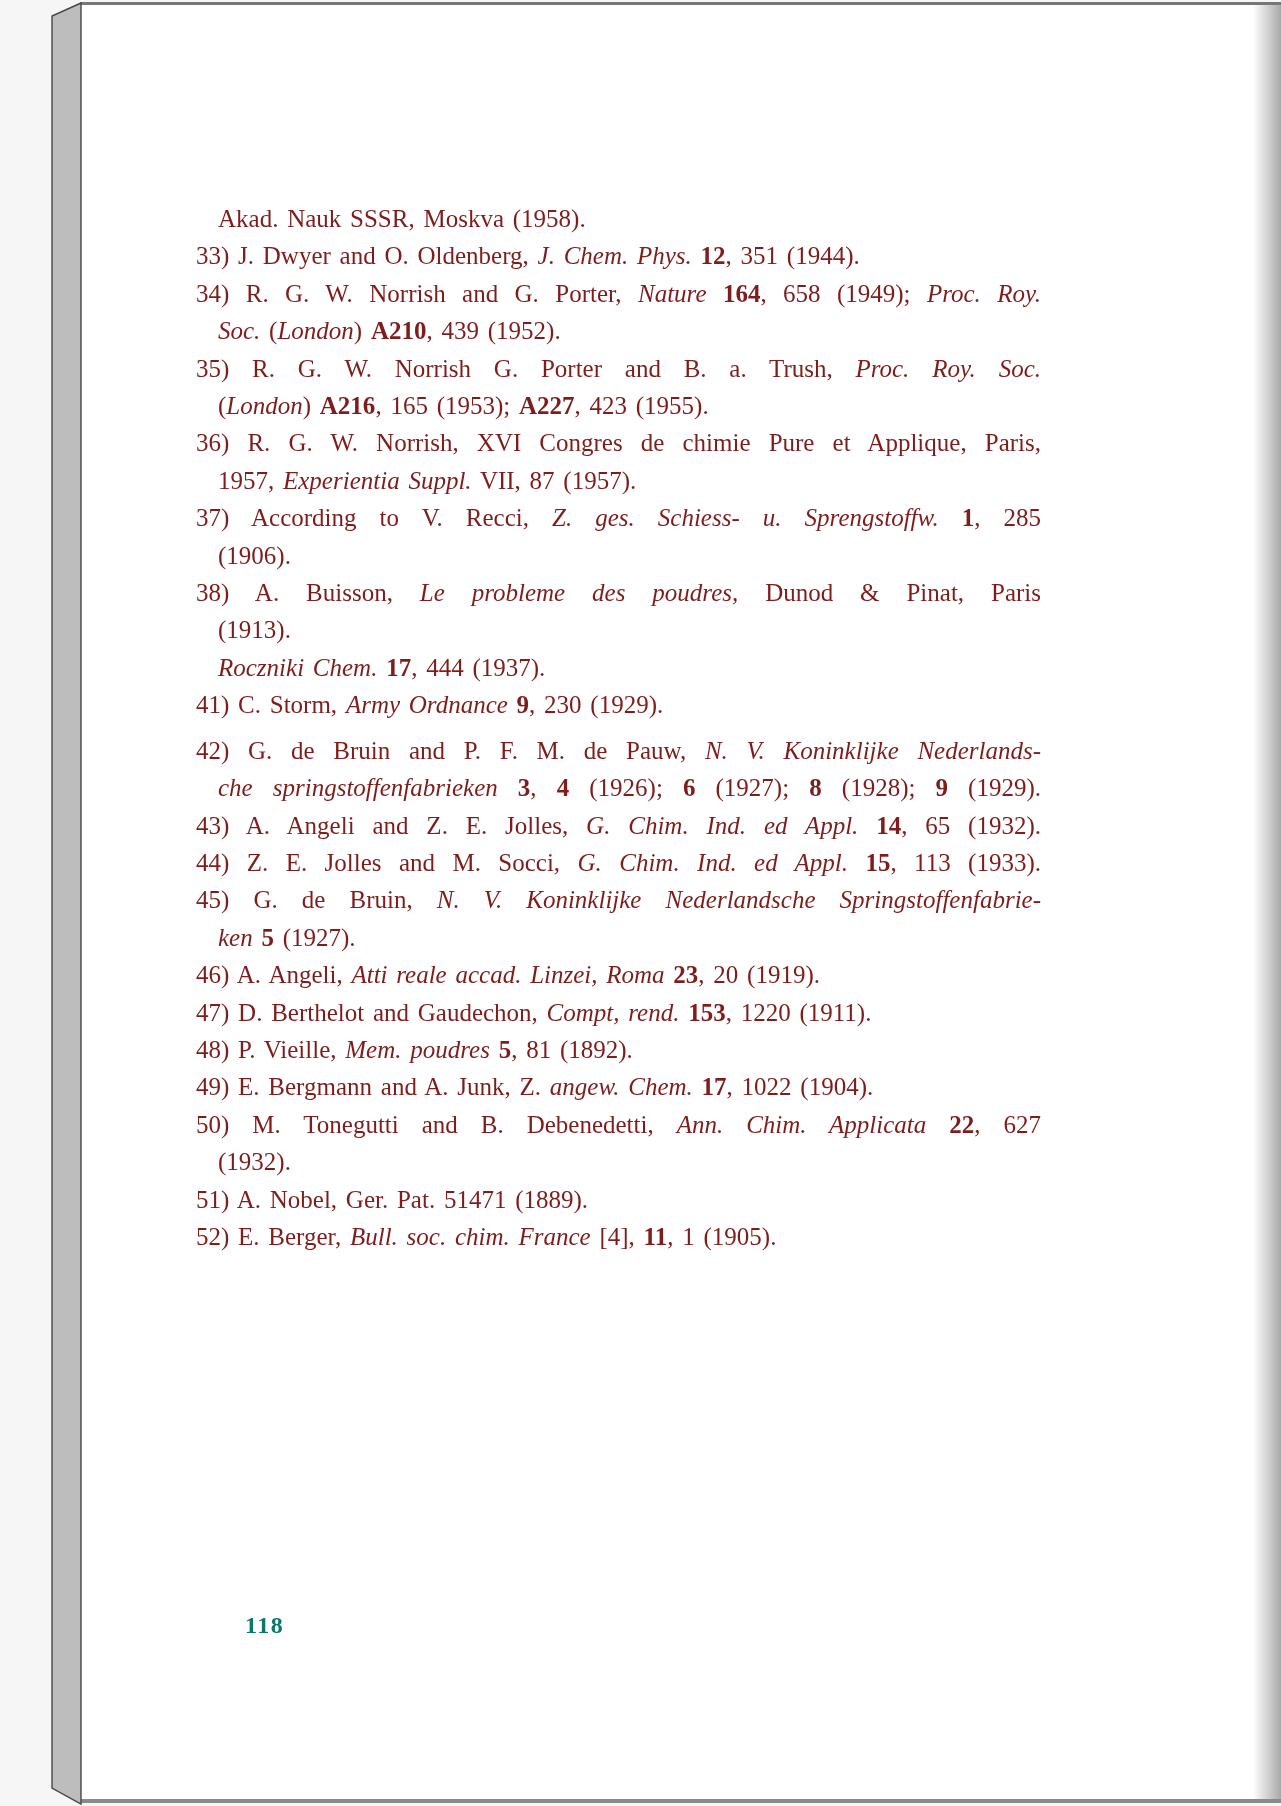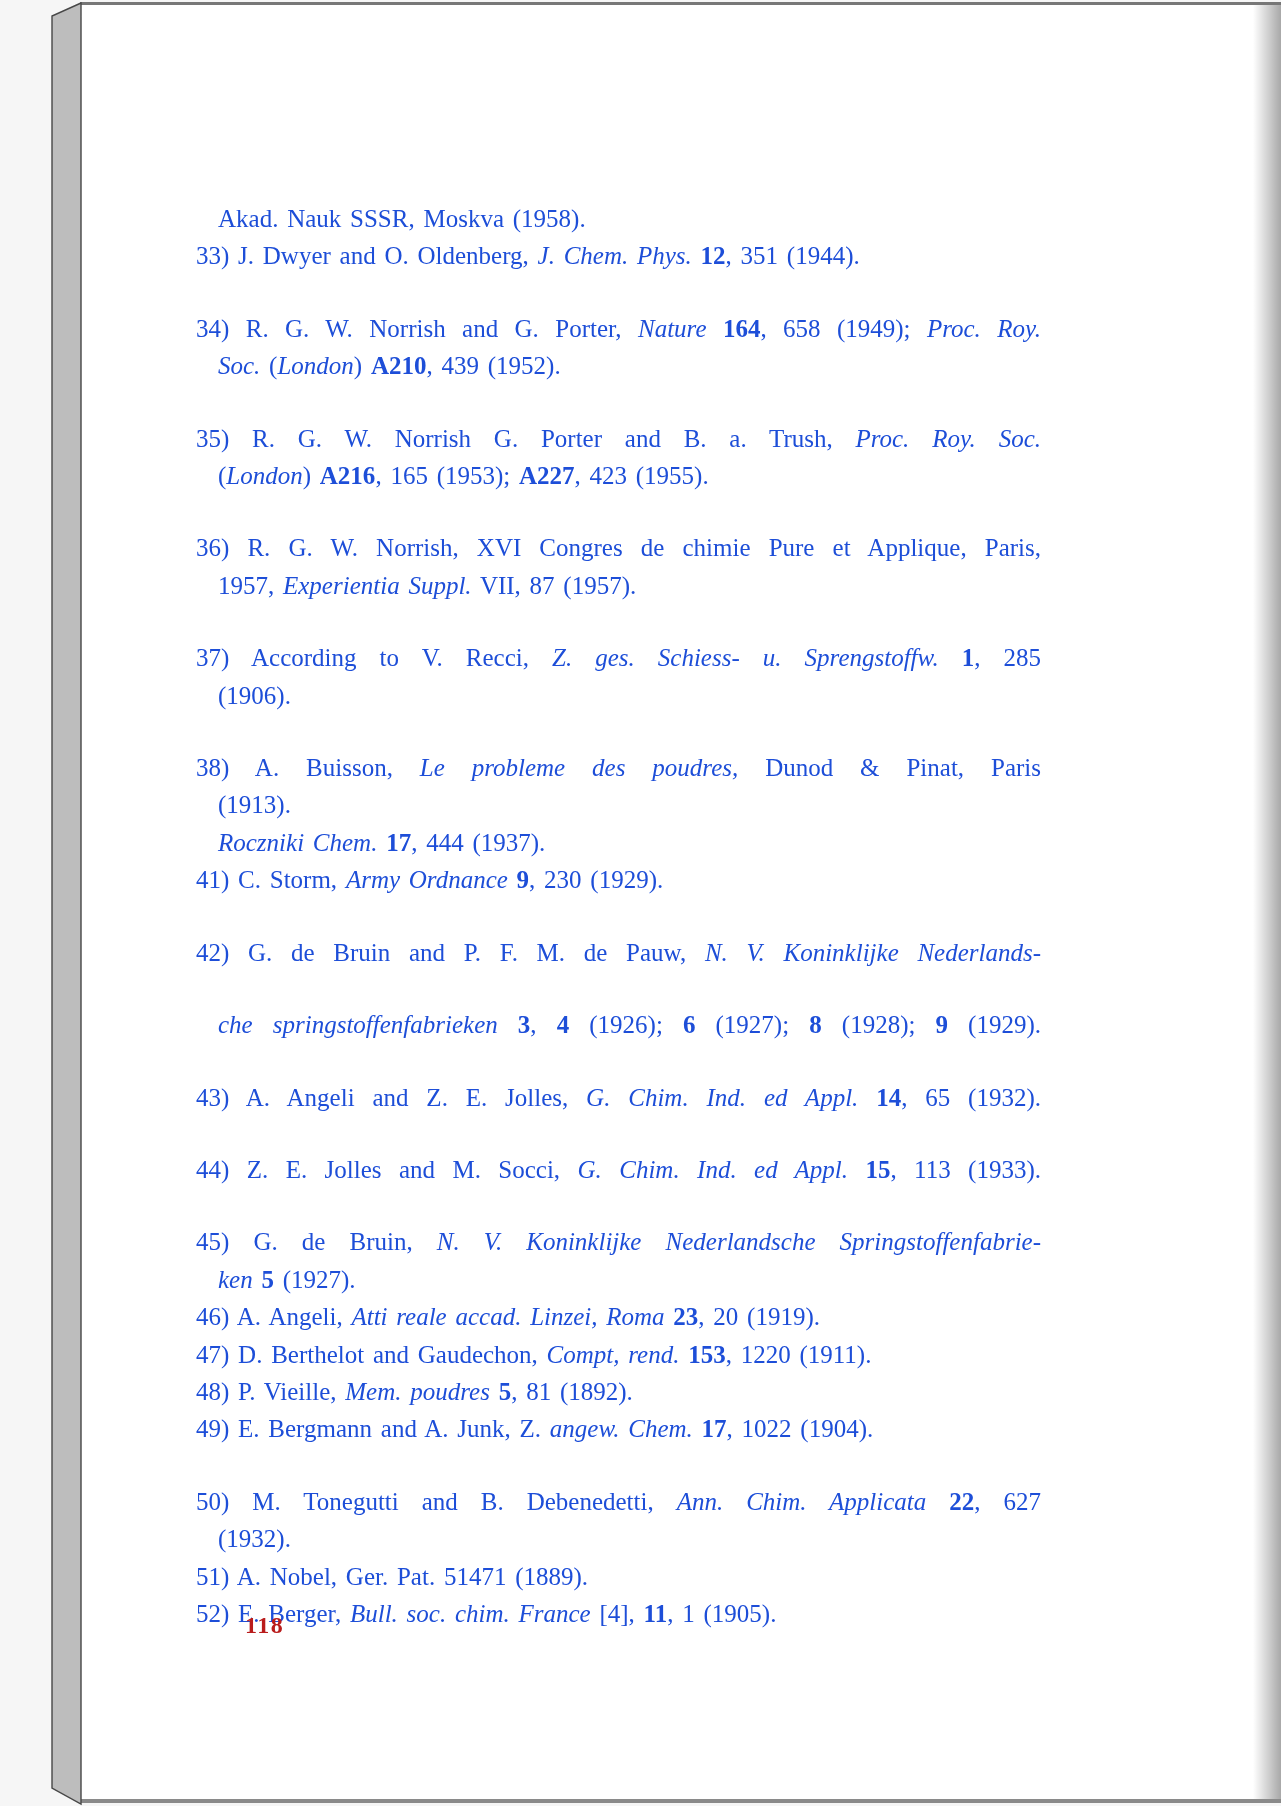--- a/index.html
+++ b/index.html
@@ -21,42 +21,41 @@
   .page-right-shadow{
     position:absolute;top:0;right:0;bottom:0;width:28px;
     background:linear-gradient(to right, rgba(0,0,0,0), rgba(0,0,0,0.34));
   }
   .spine-svg{position:absolute;left:50px;top:0;}
   .textblock{
     position:absolute;
     left:196px;top:200px;width:845px;
     font-size:25px;
     line-height:37.4px;
-    color:#1d4ed8;
+    color:#7f1d1d;
   }
   .ref{margin:0;}
   .ref.sp{margin-top:8px;}
   .line{word-spacing:2.5px;}
   .line.cont{padding-left:22px;}
   .line.just{
     text-align:justify;
     text-align-last:justify;
     word-spacing:0;
-    margin-top:35px;
   }
   .num{font-style:normal;text-align:center;}
   .s-r{font-style:normal;font-weight:normal;}
   .s-i{font-style:italic;}
   .s-b{font-weight:bold;}
   .pagenum{
     position:absolute;
     left:245px;top:1612px;
     font-size:24px;font-weight:bold;
     letter-spacing:1.5px;
-    color:#b91c1c;
+    color:#0f766e;
   }
 </style>
 </head>
 <body>
 
 <div class="page">
   <div class="page-right-shadow"></div>
 </div>
 
 <svg class="spine-svg" width="32" height="1806" aria-hidden="true">

